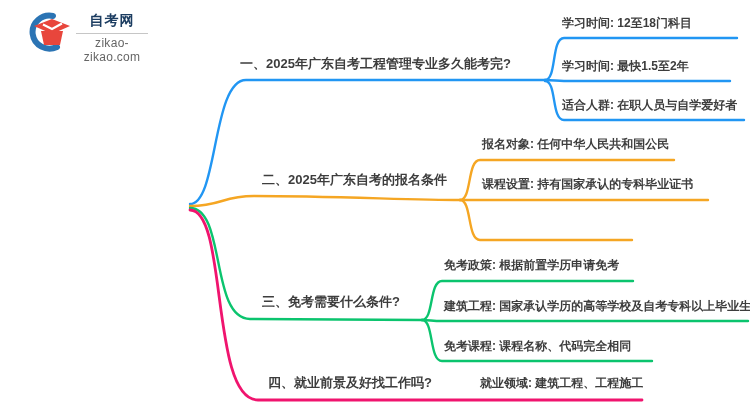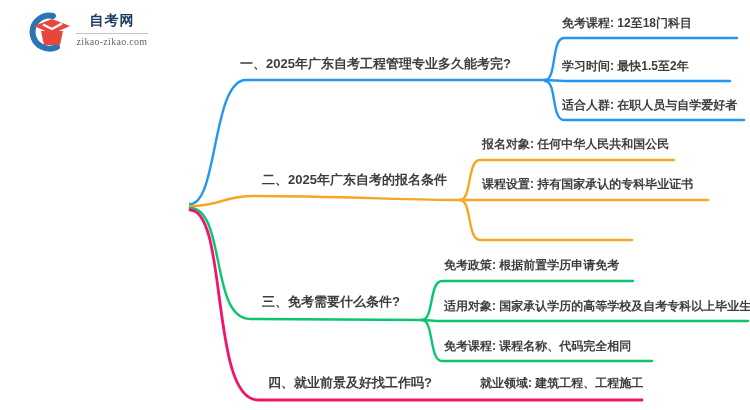--- a/index.html
+++ b/index.html
@@ -14,21 +14,21 @@
   }
   .root-label{font-size:13.5px;}
   .branch-label{font-size:13px;}
   .sub-label{font-size:12px;}
   
   .logo{position:absolute;left:22px;top:8px;width:130px;height:48px;cursor:pointer;}
   .logo-icon{position:absolute;left:2px;top:2px;}
   .logo-text{position:absolute;left:54px;top:4px;width:72px;text-align:center;}
   .logo-title{font-size:14px;font-weight:bold;color:#1C3D61;letter-spacing:1px;}
   .logo-divider{height:1px;background:#c6c6c6;margin:3px 0 2px 0;}
-  .logo-domain{font-size:10px;color:#666;letter-spacing:0.3px;font-family:Liberation Serif, serif;}
+  .logo-domain{font-size:12px;color:#666;letter-spacing:0.3px;}
 </style>
 </head>
 <body>
 
 <div id="stage">
 
   <svg id="map-lines" viewBox="0 0 750 410" fill="none" stroke-linecap="round" stroke-linejoin="round">
     <g stroke="#2196F3" stroke-width="2.4">
       <path d="M190,204 C218,204 212,80 246,80 L545,80"></path>
       <path d="M545,80 C557,80 551,38 564,38 L737,38"></path>
@@ -61,29 +61,29 @@
     </svg>
     <div class="logo-text">
       <div class="logo-title">自考网</div>
       <div class="logo-divider"></div>
       <div class="logo-domain">zikao-zikao.com</div>
     </div>
   </div>
 
 
   <div class="node branch-label" style="left:240px;top:56px;">一、2025年广东自考工程管理专业多久能考完?</div>
-  <div class="node sub-label" style="left:562px;top:16px;">免考课程: 12至18门科目</div>
+  <div class="node sub-label" style="left:562px;top:16px;">学习时间: 12至18门科目</div>
   <div class="node sub-label" style="left:562px;top:59px;">学习时间: 最快1.5至2年</div>
   <div class="node sub-label" style="left:562px;top:98px;">适合人群: 在职人员与自学爱好者</div>
 
   <div class="node branch-label" style="left:262px;top:172px;">二、2025年广东自考的报名条件</div>
   <div class="node sub-label" style="left:482px;top:137px;">报名对象: 任何中华人民共和国公民</div>
   <div class="node sub-label" style="left:482px;top:177px;">课程设置: 持有国家承认的专科毕业证书</div>
 
   <div class="node branch-label" style="left:262px;top:294px;">三、免考需要什么条件?</div>
   <div class="node sub-label" style="left:444px;top:258px;">免考政策: 根据前置学历申请免考</div>
-  <div class="node sub-label" style="left:444px;top:299px;">适用对象: 国家承认学历的高等学校及自考专科以上毕业生</div>
+  <div class="node sub-label" style="left:444px;top:299px;">建筑工程: 国家承认学历的高等学校及自考专科以上毕业生</div>
   <div class="node sub-label" style="left:444px;top:339px;text-align:center;">免考课程: 课程名称、代码完全相同</div>
 
   <div class="node branch-label" style="left:268px;top:375px;">四、就业前景及好找工作吗?</div>
   <div class="node sub-label" style="left:480px;top:376px;">就业领域: 建筑工程、工程施工</div>
 
 </div>
 
 </body></html>

